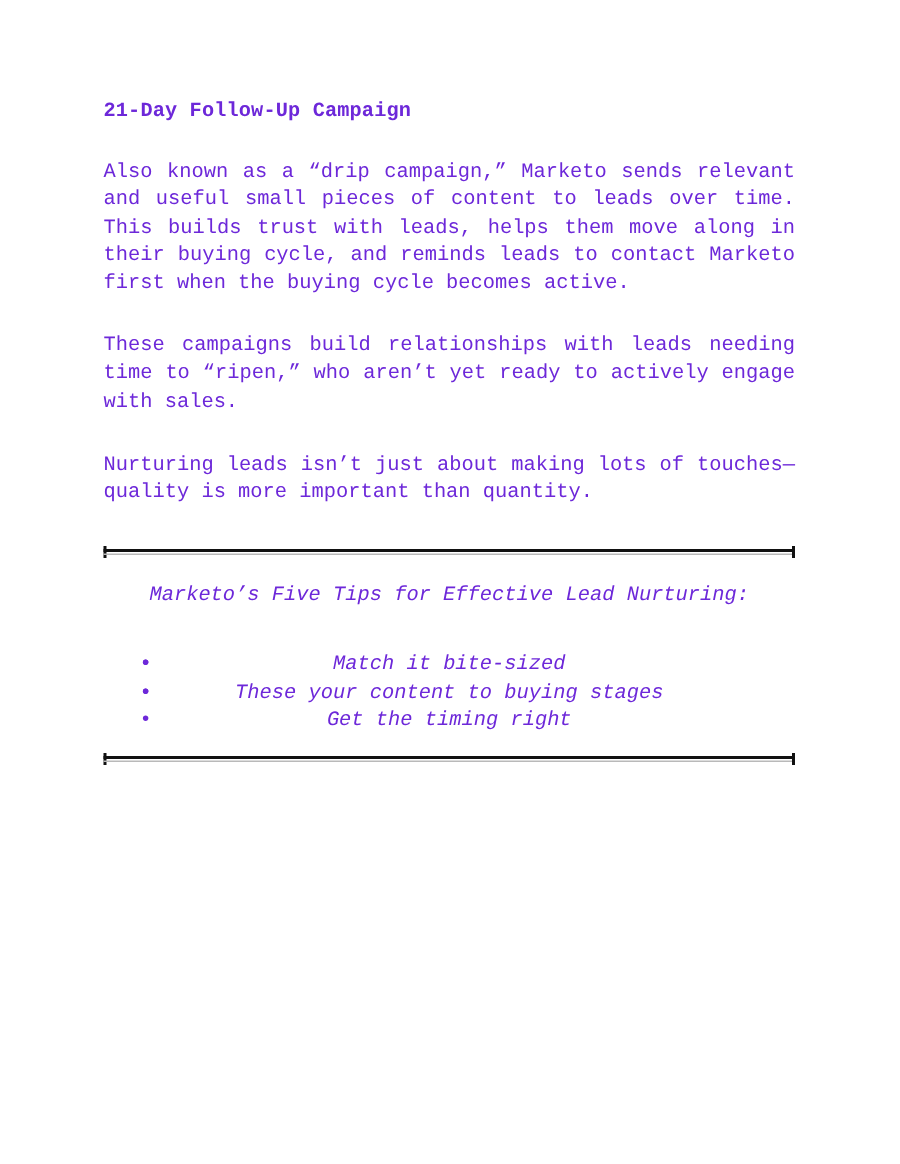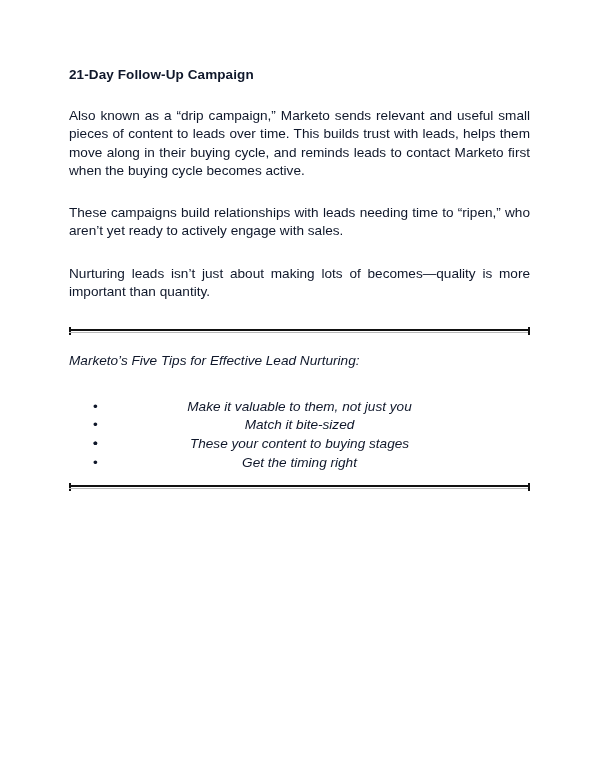--- a/index.html
+++ b/index.html
@@ -8,22 +8,22 @@
     padding: 0;
     background: #ffffff;
   }
 
   .page {
     position: relative;
     width: 600px;
     height: 548px;
     background: #ffffff;
     overflow: hidden;
-    font-family: Liberation Sans, sans-serif;
-    color: #0f172a;
+    font-family: Liberation Mono, monospace;
+    color: #6d28d9;
     -webkit-font-smoothing: antialiased;
   }
 
   .content {
     position: absolute;
     left: 69px;
     top: 0;
     width: 461px;
   }
 
@@ -108,21 +108,21 @@
   .rule .cap-left  { left: 0; }
   .rule .cap-right { right: 0; }
 
   .callout-body {
     padding-top: 18px;
     padding-bottom: 13px;
   }
 
   .callout-title {
     margin: 0;
-    text-align: left;
+    text-align: center;
     font-style: italic;
     font-size: 13.6px;
     line-height: 18px;
   }
 
   .tips {
     list-style: none;
     margin: 0;
     padding: 0;
     margin-top: 28px;
@@ -151,38 +151,37 @@
 
     <h2 class="heading heading-campaign">21-Day Follow-Up Campaign</h2>
 
 
 
 
     <p class="para para-also">Also known as a “drip campaign,” Marketo sends relevant and useful small pieces of content to leads over time. This builds trust with leads, helps them move along in their buying cycle, and reminds leads to contact Marketo first when the buying cycle becomes active.</p>
 
     <p class="para para-these">These campaigns build relationships with leads needing time to “ripen,” who aren’t yet ready to actively engage with sales.</p>
 
-    <p class="para para-nurturing">Nurturing leads isn’t just about making lots of becomes—quality is more important than quantity.</p>
+    <p class="para para-nurturing">Nurturing leads isn’t just about making lots of touches—quality is more important than quantity.</p>
 
     <div class="callout">
 
       <div class="rule">
         <span class="cap cap-left"></span>
         <span class="rule-thick"></span>
         <span class="rule-thin"></span>
         <span class="cap cap-right"></span>
       </div>
 
       <div class="callout-body">
         <p class="callout-title">Marketo’s Five Tips for Effective Lead Nurturing:</p>
 
         <ul class="tips">
           <li>
             <span class="bullet">•</span>
-            <span>Make it valuable to them, not just you</span>
           </li>
           <li>
             <span class="bullet">•</span>
             <span>Match it bite-sized</span>
           </li>
           <li>
             <span class="bullet">•</span>
           </li>
           <li>
             <span class="bullet">•</span>

